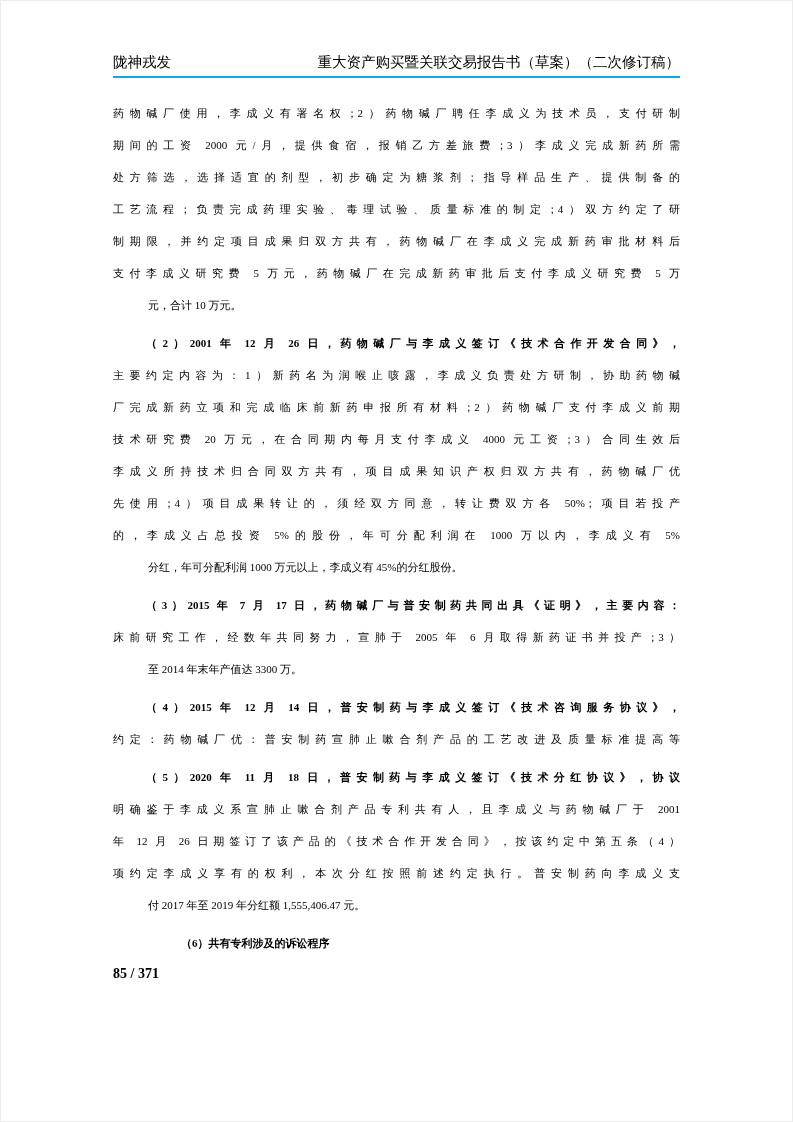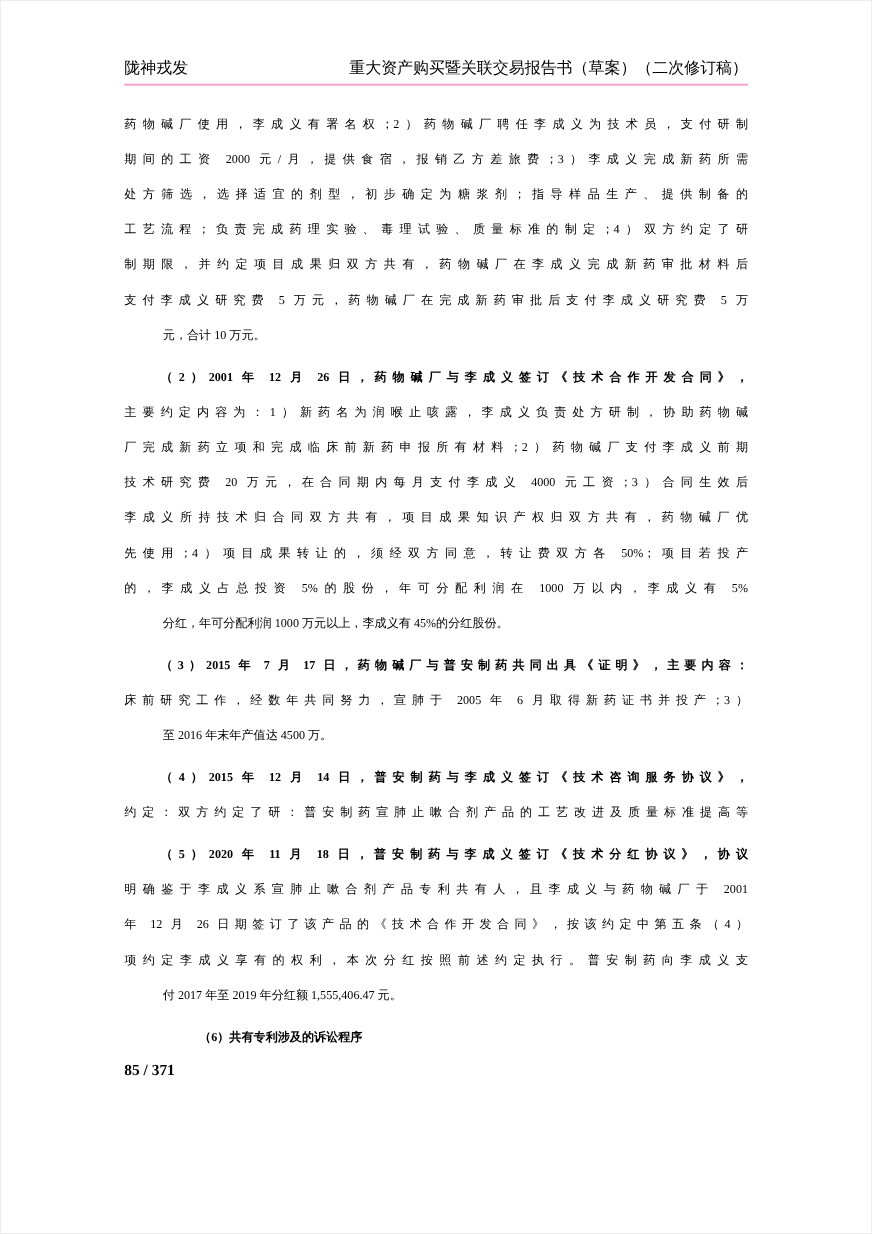--- a/index.html
+++ b/index.html
@@ -18,21 +18,21 @@
     color: #000000;
     outline: 1px solid #ececec;
     outline-offset: -1px;
     overflow: hidden;
   }
   
   .hdr {
     display: flex;
     justify-content: space-between;
     align-items: flex-end;
-    border-bottom: 2px solid #f9a8d4;
+    border-bottom: 2px solid #0ea5e9;
     padding-bottom: 5px;
     font-size: 14.5px;
     line-height: 17px;
   }
   .hdr .left  { white-space: nowrap; }
   .hdr .right { white-space: nowrap; }
   
   .doc-body {
     margin-top: 19px;
     font-size: 11px;
@@ -86,26 +86,26 @@
       <div class="ln">技术研究费 20 万元，在合同期内每月支付李成义 4000 元工资；3）合同生效后</div>
       <div class="ln">李成义所持技术归合同双方共有，项目成果知识产权归双方共有，药物碱厂优</div>
       <div class="ln">先使用；4）项目成果转让的，须经双方同意，转让费双方各 50%；项目若投产</div>
       <div class="ln">的，李成义占总投资 5%的股份，年可分配利润在 1000 万以内，李成义有 5%</div>
       <div class="ln end">分红，年可分配利润 1000 万元以上，李成义有 45%的分红股份。</div>
     </div>
 
     <div class="para">
       <div class="ln ind">（3）2015 年 7 月 17 日，药物碱厂与普安制药共同出具《证明》，主要内容：</div>
       <div class="ln">床前研究工作，经数年共同努力，宣肺于 2005 年 6 月取得新药证书并投产；3）</div>
-      <div class="ln end">至 2016 年末年产值达 4500 万。</div>
+      <div class="ln end">至 2014 年末年产值达 3300 万。</div>
     </div>
 
     <div class="para">
       <div class="ln ind">（4）2015 年 12 月 14 日，普安制药与李成义签订《技术咨询服务协议》，</div>
-      <div class="ln">约定：双方约定了研：普安制药宣肺止嗽合剂产品的工艺改进及质量标准提高等</div>
+      <div class="ln">约定：药物碱厂优：普安制药宣肺止嗽合剂产品的工艺改进及质量标准提高等</div>
     </div>
 
     <div class="para">
       <div class="ln ind">（5）2020 年 11 月 18 日，普安制药与李成义签订《技术分红协议》，协议</div>
       <div class="ln">明确鉴于李成义系宣肺止嗽合剂产品专利共有人，且李成义与药物碱厂于 2001</div>
       <div class="ln">年 12 月 26 日期签订了该产品的《技术合作开发合同》，按该约定中第五条（4）</div>
       <div class="ln">项约定李成义享有的权利，本次分红按照前述约定执行。普安制药向李成义支</div>
       <div class="ln end">付 2017 年至 2019 年分红额 1,555,406.47 元。</div>
     </div>
 

